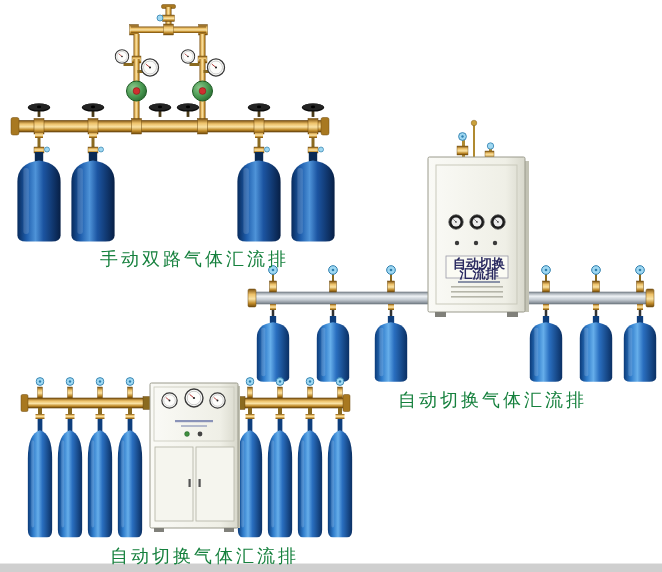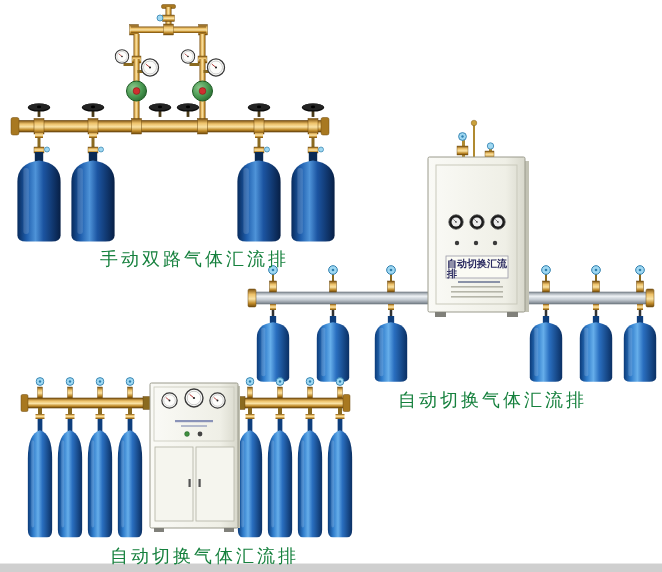--- a/index.html
+++ b/index.html
@@ -8,22 +8,22 @@
   .stage { position:relative; width:662px; height:572px; background:#ffffff; overflow:hidden; }
   .stage svg { position:absolute; left:0; top:0; display:block; }
   .caption {
     position:absolute; text-align:center; font-weight:normal;
     font-size:18px; letter-spacing:3px; color:#15803d; white-space:nowrap;
   }
   #cap1 { left:100px; top:247px; width:175px; }
   #cap2 { left:398px; top:388px; width:155px; }
   #cap3 { left:110px; top:544px; width:155px; }
   .plate-text {
-    position:absolute; left:447px; top:259px; width:64px; text-align:left;
-    font-size:10px; font-weight:bold; color:#2a2a60; line-height:10px; letter-spacing:0;
+    position:absolute; left:447px; top:259px; width:64px; text-align:center;
+    font-size:13px; font-weight:bold; color:#2a2a60; line-height:10px; letter-spacing:0;
   }
   .plate-sub { width:42px; height:2px; background:#8a92a8; margin:2px auto 0; }
 </style>
 </head>
 <body>
 
 <div class="stage">
 
 <svg width="662" height="572" viewBox="0 0 662 572">
   <defs>

